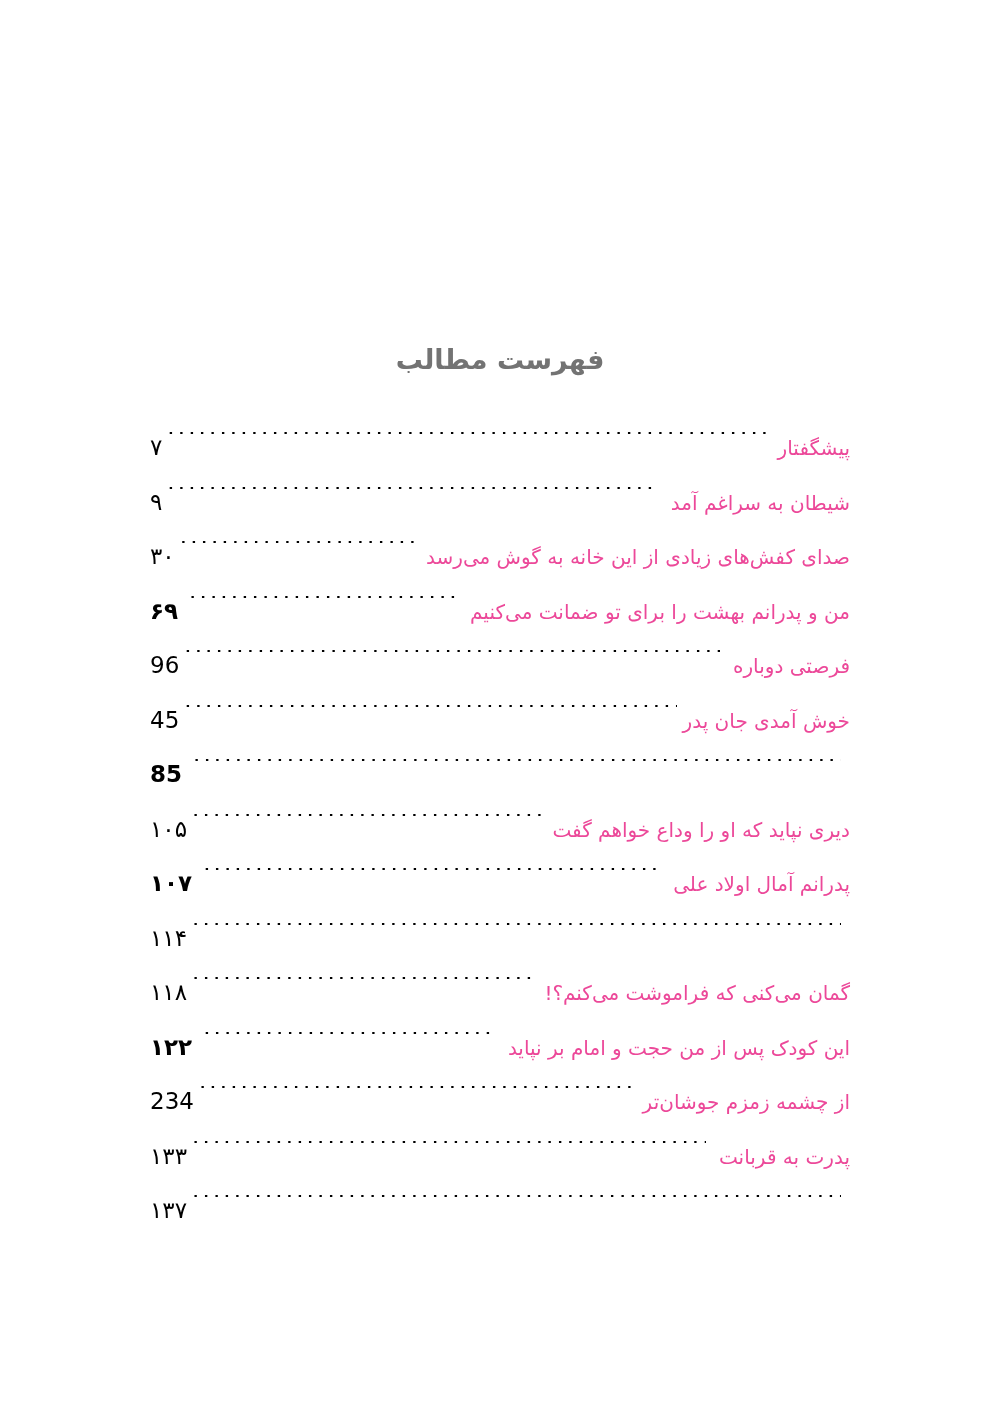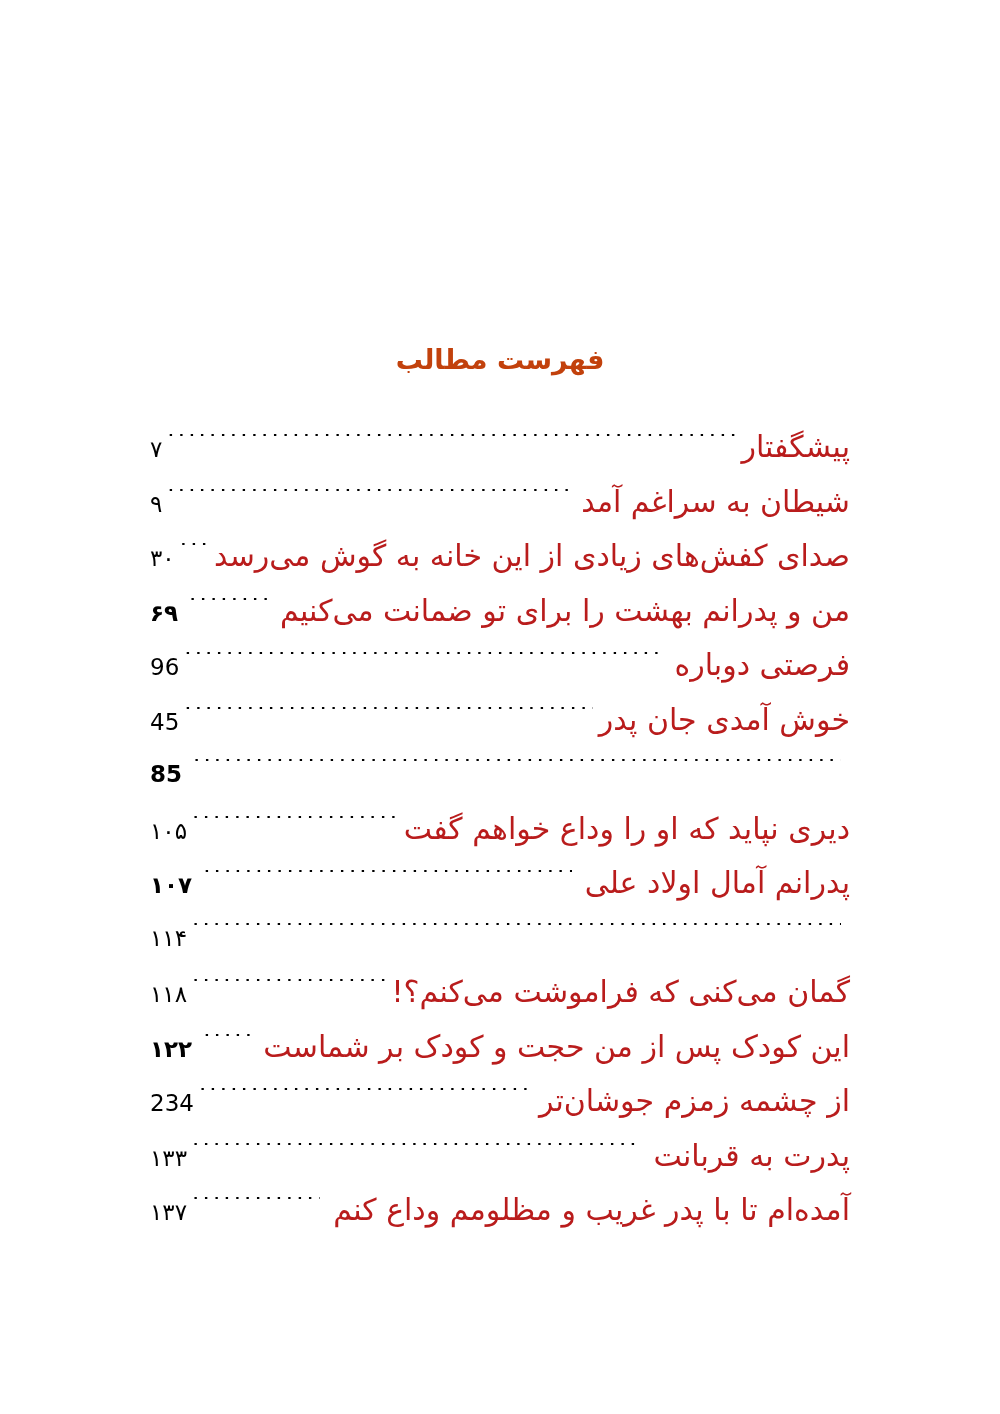--- a/index.html
+++ b/index.html
@@ -24,21 +24,21 @@
   
   .toc-title {
     position: absolute;
     top: 344px;
     left: 0;
     right: 0;
     text-align: center;
     font-size: 27px;
     font-weight: bold;
     letter-spacing: 0px;
-    color: #c2410c;
+    color: #737373;
     line-height: 1.2;
   }
 
   
   .toc-list {
     position: absolute;
     top: 420px;
     right: 150px;
     left: 150px;
     direction: rtl;
@@ -51,22 +51,22 @@
     height: 54.5px;
     font-size: 23px;
     line-height: 54.5px;
     white-space: nowrap;
     color: #000000;
   }
 
   .toc-text {
     flex: 0 0 auto;
     padding-left: 4px;
-    font-size: 30px;
-    color: #b91c1c;
+    font-size: 20px;
+    color: #ec4899;
   }
 
   .toc-leader {
     flex: 1 1 auto;
     position: relative;
     overflow: hidden;
     height: 1em;
     margin: 0 2px;
   }
 
@@ -153,34 +153,33 @@
       <div class="toc-row gap-before-leader">
         <span class="toc-leader"></span>
         <span class="toc-page">۱۱۴</span>
       </div>
       <div class="toc-row">
         <span class="toc-text">گمان می‌کنی که فراموشت می‌کنم؟!</span>
         <span class="toc-leader"></span>
         <span class="toc-page">۱۱۸</span>
       </div>
       <div class="toc-row gap-before-leader gap-after-leader">
-        <span class="toc-text">این کودک پس از من حجت و کودک بر شماست</span>
+        <span class="toc-text">این کودک پس از من حجت و امام بر نپاید</span>
         <span class="toc-leader"></span>
         <span class="toc-page">۱۲۲</span>
       </div>
       <div class="toc-row">
         <span class="toc-text">از چشمه زمزم جوشان‌تر</span>
         <span class="toc-leader"></span>
         <span class="toc-page">234</span>
       </div>
       <div class="toc-row gap-before-leader">
         <span class="toc-text">پدرت به قربانت</span>
         <span class="toc-leader"></span>
         <span class="toc-page">۱۳۳</span>
       </div>
       <div class="toc-row gap-before-leader">
-        <span class="toc-text">آمده‌ام تا با پدر غریب و مظلومم وداع کنم</span>
         <span class="toc-leader"></span>
         <span class="toc-page">۱۳۷</span>
       </div>
     </div>
 
 </div>
 
 </body></html>

